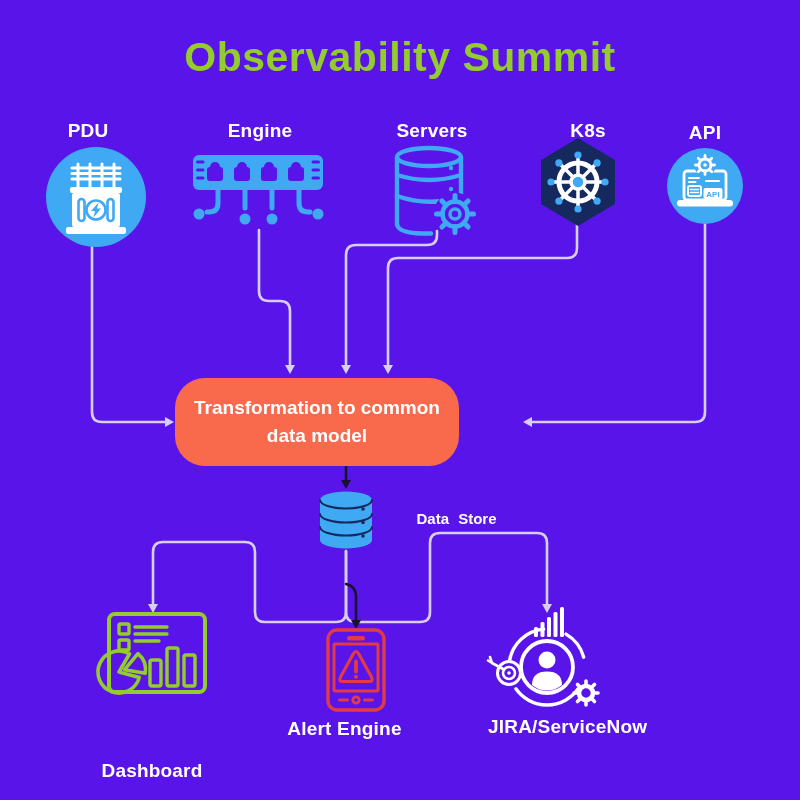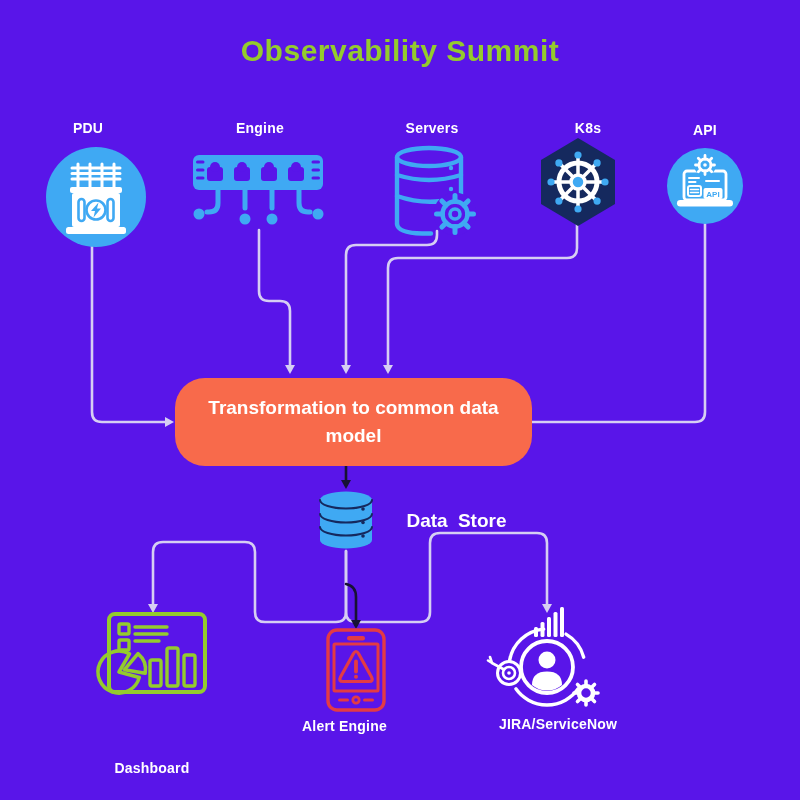--- a/index.html
+++ b/index.html
@@ -4,37 +4,37 @@
 <style>
   :root{
     --bg:#5915E9; --green:#94CB2D; --blue:#3FA9F3; --navy:#15295E;
     --lav:#D6CEF3; --dark:#171233; --orange:#F86A4B; --red:#E33B44;
   }
   html,body{margin:0;padding:0;}
   body{width:800px;height:800px;overflow:hidden;background:var(--bg);
        font-family:"Liberation Sans", sans-serif;}
   .stage{position:relative;width:800px;height:800px;background:var(--bg);}
   .title{position:absolute;left:0;right:0;top:34px;text-align:center;
-         font-size:30px;font-weight:bold;color:var(--green);letter-spacing:.5px;}
-  .node-label{position:absolute;color:#fff;font-weight:bold;font-size:14px;
+         font-size:41px;font-weight:bold;color:var(--green);letter-spacing:.5px;}
+  .node-label{position:absolute;color:#fff;font-weight:bold;font-size:19px;
               text-align:center;letter-spacing:.2px;}
   .icon{position:absolute;}
   svg{display:block;overflow:visible;}
   .connectors{position:absolute;left:0;top:0;}
   .ln{fill:none;stroke-linecap:round;stroke-linejoin:round;}
   .lav{stroke:var(--lav);stroke-width:2.6;}
   .lav .arr{fill:var(--lav);stroke:none;}
   .darkln{stroke:var(--dark);stroke-width:2.6;}
   .darkln .arr{fill:var(--dark);stroke:none;}
-  .transform-box{position:absolute;left:175px;top:378px;width:357px;height:88px;
+  .transform-box{position:absolute;left:175px;top:378px;width:284px;height:88px;
       background:var(--orange);border-radius:30px;display:flex;align-items:center;
       justify-content:center;text-align:center;color:#fff;font-weight:bold;
       font-size:19px;line-height:1.45;padding:16px 12px;box-sizing:border-box;}
   .datastore-label{position:absolute;left:399px;top:510px;width:115px;text-align:center;
-      color:#fff;font-weight:bold;font-size:19px;word-spacing:5px;}
+      color:#fff;font-weight:bold;font-size:15px;word-spacing:5px;}
   
   .f-blue{fill:var(--blue);} .s-blue{stroke:var(--blue);fill:none;}
   .f-bg{fill:var(--bg);} .f-white{fill:#fff;} .s-white{stroke:#fff;fill:none;}
   .f-navy{fill:var(--navy);} .s-navy{stroke:var(--navy);fill:none;}
   .s-green{stroke:var(--green);fill:none;} .s-red{stroke:var(--red);fill:none;}
   .f-red{fill:var(--red);}
   .rc{stroke-linecap:round;stroke-linejoin:round;}
 </style>
 </head>
 <body>

